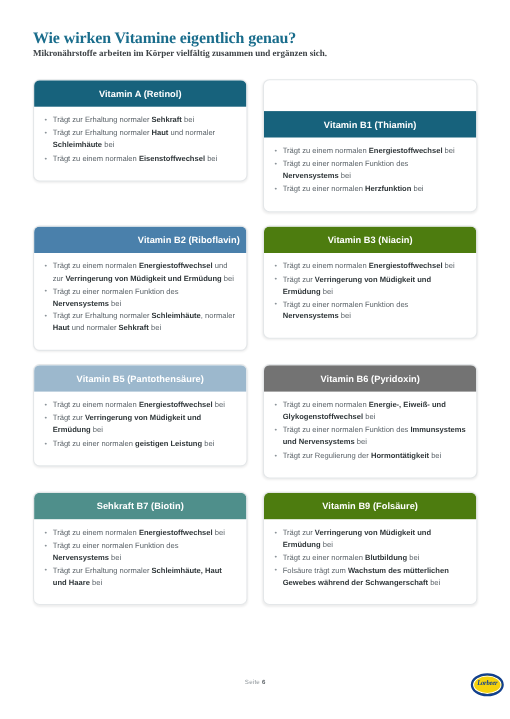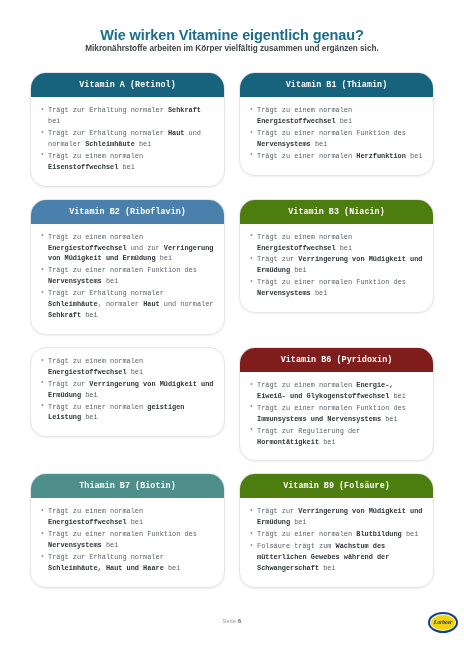--- a/index.html
+++ b/index.html
@@ -22,21 +22,22 @@
     width: 464px;
     height: 654px;
     position: relative;
     background: #ffffff;
     padding: 0 30px;
   }
 
   
   .page-header {
     padding-top: 27px;
-    text-align: center;
+    text-align: left;
+    font-family: Liberation Serif, serif;
   }
 
   .page-title {
     font-size: 14.5px;
     font-weight: bold;
     color: #1a6d8c;
     letter-spacing: -0.1px;
     line-height: 1.2;
   }
 
@@ -52,27 +53,26 @@
     margin-top: 17px;
     display: grid;
     grid-template-columns: 1fr 1fr;
     column-gap: 14px;
     row-gap: 12px;
     align-items: start;
   }
 
   .v-card {
     background: #ffffff;
-    border-radius: 16px;
+    border-radius: 6px;
     border: 1px solid #e4e7e9;
     overflow: hidden;
     box-shadow: 0 1px 2px rgba(0,0,0,0.07);
     display: flex;
     flex-direction: column;
-    font-family: Liberation Mono, monospace;
   }
 
   .v-card-header {
     padding: 7px 6px 7px;
     text-align: center;
     font-size: 8.4px;
     font-weight: bold;
     color: #ffffff;
     line-height: 1.2;
     letter-spacing: 0.05px;
@@ -176,70 +176,71 @@
         <div class="v-card-header" style="background: rgb(23, 98, 124);">Vitamin A (Retinol)</div>
         <div class="v-card-body">
           <ul class="v-list">
             <li><span>Trägt zur Erhaltung normaler </span><b>Sehkraft</b><span> bei</span></li>
             <li><span>Trägt zur Erhaltung normaler </span><b>Haut</b><span> und normaler </span><b>Schleimhäute</b><span> bei</span></li>
             <li><span>Trägt zu einem normalen </span><b>Eisenstoffwechsel</b><span> bei</span></li>
           </ul>
         </div>
       </div>
       <div class="v-card">
-        <div class="v-card-header" style="background: rgb(23, 98, 124);">Vitamin B1 (Thiamin)</div>
+        <div class="v-card-header" style="background: rgb(23, 98, 124); margin-top: 28px;">Vitamin B1 (Thiamin)</div>
         <div class="v-card-body">
           <ul class="v-list">
             <li><span>Trägt zu einem normalen </span><b>Energiestoffwechsel</b><span> bei</span></li>
             <li><span>Trägt zu einer normalen Funktion des </span><b>Nervensystems</b><span> bei</span></li>
             <li><span>Trägt zu einer normalen </span><b>Herzfunktion</b><span> bei</span></li>
           </ul>
         </div>
       </div>
       <div class="v-card">
-        <div class="v-card-header" style="background: rgb(74, 128, 171);">Vitamin B2 (Riboflavin)</div>
+        <div class="v-card-header" style="background: rgb(74, 128, 171); text-align: right;">Vitamin B2 (Riboflavin)</div>
         <div class="v-card-body">
           <ul class="v-list">
             <li><span>Trägt zu einem normalen </span><b>Energiestoffwechsel</b><span> und zur </span><b>Verringerung von Müdigkeit und Ermüdung</b><span> bei</span></li>
             <li><span>Trägt zu einer normalen Funktion des </span><b>Nervensystems</b><span> bei</span></li>
             <li><span>Trägt zur Erhaltung normaler </span><b>Schleimhäute</b><span>, normaler </span><b>Haut</b><span> und normaler </span><b>Sehkraft</b><span> bei</span></li>
           </ul>
         </div>
       </div>
       <div class="v-card">
         <div class="v-card-header" style="background: #4d7c0f;">Vitamin B3 (Niacin)</div>
         <div class="v-card-body">
           <ul class="v-list">
             <li><span>Trägt zu einem normalen </span><b>Energiestoffwechsel</b><span> bei</span></li>
             <li><span>Trägt zur </span><b>Verringerung von Müdigkeit und Ermüdung</b><span> bei</span></li>
             <li><span>Trägt zu einer normalen Funktion des </span><b>Nervensystems</b><span> bei</span></li>
           </ul>
         </div>
       </div>
       <div class="v-card">
+        <div class="v-card-header" style="background: rgb(156, 184, 205);">Vitamin B5 (Pantothensäure)</div>
         <div class="v-card-body">
           <ul class="v-list">
             <li><span>Trägt zu einem normalen </span><b>Energiestoffwechsel</b><span> bei</span></li>
             <li><span>Trägt zur </span><b>Verringerung von Müdigkeit und Ermüdung</b><span> bei</span></li>
             <li><span>Trägt zu einer normalen </span><b>geistigen Leistung</b><span> bei</span></li>
           </ul>
         </div>
       </div>
       <div class="v-card">
-        <div class="v-card-header" style="background: #7f1d1d;">Vitamin B6 (Pyridoxin)</div>
+        <div class="v-card-header" style="background: #737373;">Vitamin B6 (Pyridoxin)</div>
         <div class="v-card-body">
           <ul class="v-list">
             <li><span>Trägt zu einem normalen </span><b>Energie-, Eiweiß- und Glykogenstoffwechsel</b><span> bei</span></li>
             <li><span>Trägt zu einer normalen Funktion des </span><b>Immunsystems und Nervensystems</b><span> bei</span></li>
             <li><span>Trägt zur Regulierung der </span><b>Hormontätigkeit</b><span> bei</span></li>
           </ul>
         </div>
       </div>
       <div class="v-card">
-        <div class="v-card-header" style="background: rgb(79, 143, 139);">Thiamin B7 (Biotin)</div>
+        <div class="v-card-header" style="background: rgb(79, 143, 139);">Sehkraft B7 (Biotin)</div>
         <div class="v-card-body">
           <ul class="v-list">
             <li><span>Trägt zu einem normalen </span><b>Energiestoffwechsel</b><span> bei</span></li>
             <li><span>Trägt zu einer normalen Funktion des </span><b>Nervensystems</b><span> bei</span></li>
             <li><span>Trägt zur Erhaltung normaler </span><b>Schleimhäute, Haut und Haare</b><span> bei</span></li>
           </ul>
         </div>
       </div>
       <div class="v-card">
         <div class="v-card-header" style="background: #4d7c0f;">Vitamin B9 (Folsäure)</div>

